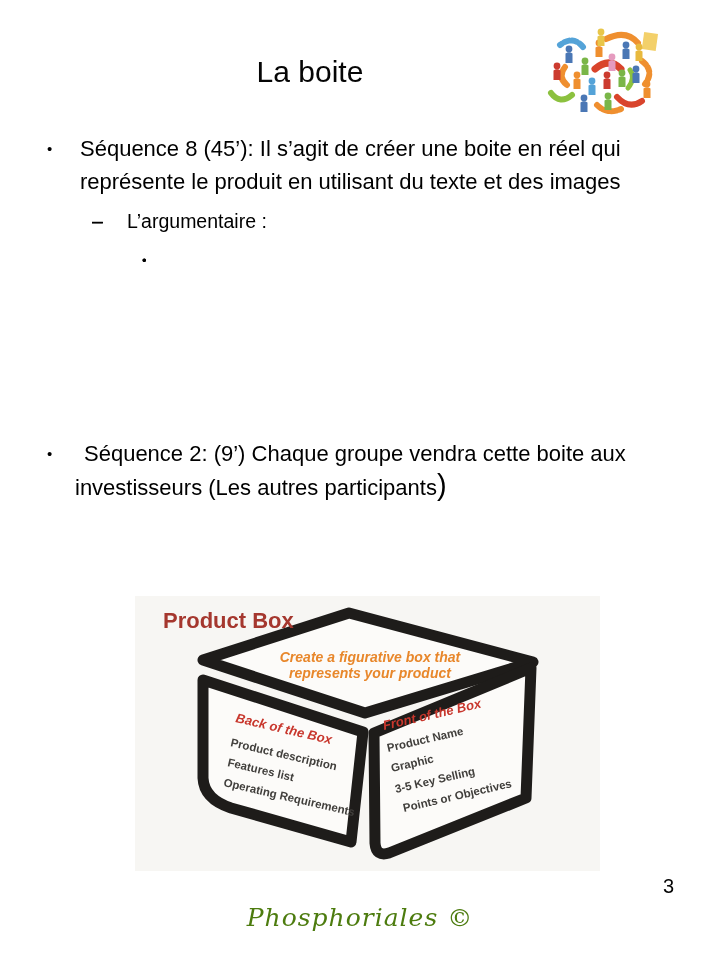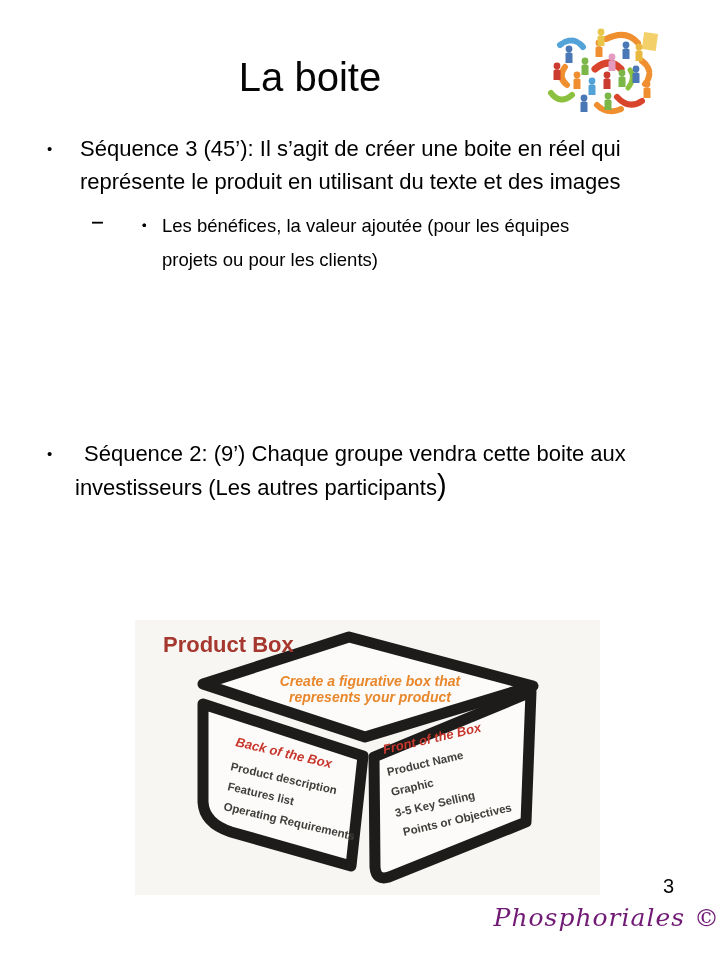--- a/index.html
+++ b/index.html
@@ -8,21 +8,21 @@
     background:#ffffff;
     font-family:"Liberation Sans", sans-serif;
     color:#000000;
     position:relative;
     overflow:hidden;
   }
   .slide { position:absolute; inset:0; background:#ffffff; }
 
   .title {
     position:absolute; top:55px; left:0; width:620px;
-    text-align:center; font-size:40px; font-weight:400; color:#050505;
+    text-align:center; font-size:30px; font-weight:400; color:#050505;
   }
 
   .logo { position:absolute; left:544px; top:26px; width:118px; height:92px; }
 
   .l1 { position:relative; padding-left:80px; padding-right:40px;
         font-size:22px; line-height:32.5px; }
   .l1 .mk { position:absolute; left:47px; top:0; font-size:15px; line-height:32.5px; }
 
   #seq1 { position:absolute; top:133px; left:0; right:0; }
   .sub { margin-top:9px; }
@@ -35,29 +35,29 @@
         font-size:18.5px; line-height:33.5px; }
   .l3 .mk { position:absolute; left:142px; top:0; font-size:13px; line-height:33.5px; }
 
   #seq2 { position:absolute; top:437px; left:0; right:0; }
   .l1b { position:relative; padding-left:75px; padding-right:40px;
          text-indent:9px; font-size:22px; line-height:33.5px; }
   .l1b .mk { position:absolute; left:47px; top:0; font-size:15px;
              line-height:33.5px; text-indent:0; }
   .big-paren { font-size:29px; line-height:0; }
 
-  .figure { position:absolute; left:135px; top:620px; width:465px; height:275px; }
+  .figure { position:absolute; left:135px; top:596px; width:465px; height:275px; }
   .figure svg { width:100%; height:100%; display:block; }
 
   .pagenum { position:absolute; right:46px; top:875px; font-size:20px; color:#050505; }
 
   .footer {
-    position:absolute; left:0; right:0; top:903px; text-align:right;
+    position:absolute; left:0; right:0; top:903px; text-align:center;
     font-family:"DejaVu Serif", serif; font-style:italic;
-    font-size:25px; color:#701a75; letter-spacing:1px;
+    font-size:25px; color:#4d7c0f; letter-spacing:1px;
   }
 </style>
 </head>
 <body>
 
 <div class="slide">
 
   <div class="title">La boite</div>
 
   <div class="logo">
@@ -97,40 +97,40 @@
         <use href="#pp" x="103" y="65" fill="#ef8f2f"></use>
         <use href="#pp" x="40" y="79" fill="#4a77b5"></use>
         <use href="#pp" x="64" y="77" fill="#7ab648"></use>
       </g>
     </svg>
   </div>
 
   <div id="seq1">
     <div class="l1">
       <span class="mk">•</span>
-      <span>Séquence 3 (45’): Il s’agit de créer une boite en réel qui représente le produit en utilisant du texte et des images</span>
+      <span>Séquence 8 (45’): Il s’agit de créer une boite en réel qui représente le produit en utilisant du texte et des images</span>
     </div>
     <div class="sub">
       <div class="l2">
         <span class="mk">–</span>
       </div>
       <div class="l2">
         <span class="mk">–</span>
       </div>
       <div class="l2">
         <span class="mk">–</span>
+        <span>L’argumentaire :</span>
       </div>
     </div>
     <div class="subsub">
       <div class="l3">
         <span class="mk">•</span>
       </div>
       <div class="l3">
         <span class="mk">•</span>
-        <span>Les bénéfices, la valeur ajoutée (pour les équipes projets ou pour les clients)</span>
       </div>
     </div>
   </div>
 
   <div id="seq2">
     <div class="l1b">
       <span class="mk">•</span>
       <span>Séquence 2: (9’) Chaque groupe vendra  cette boite aux investisseurs (Les autres participants</span><span class="big-paren">)</span>
     </div>
   </div>

